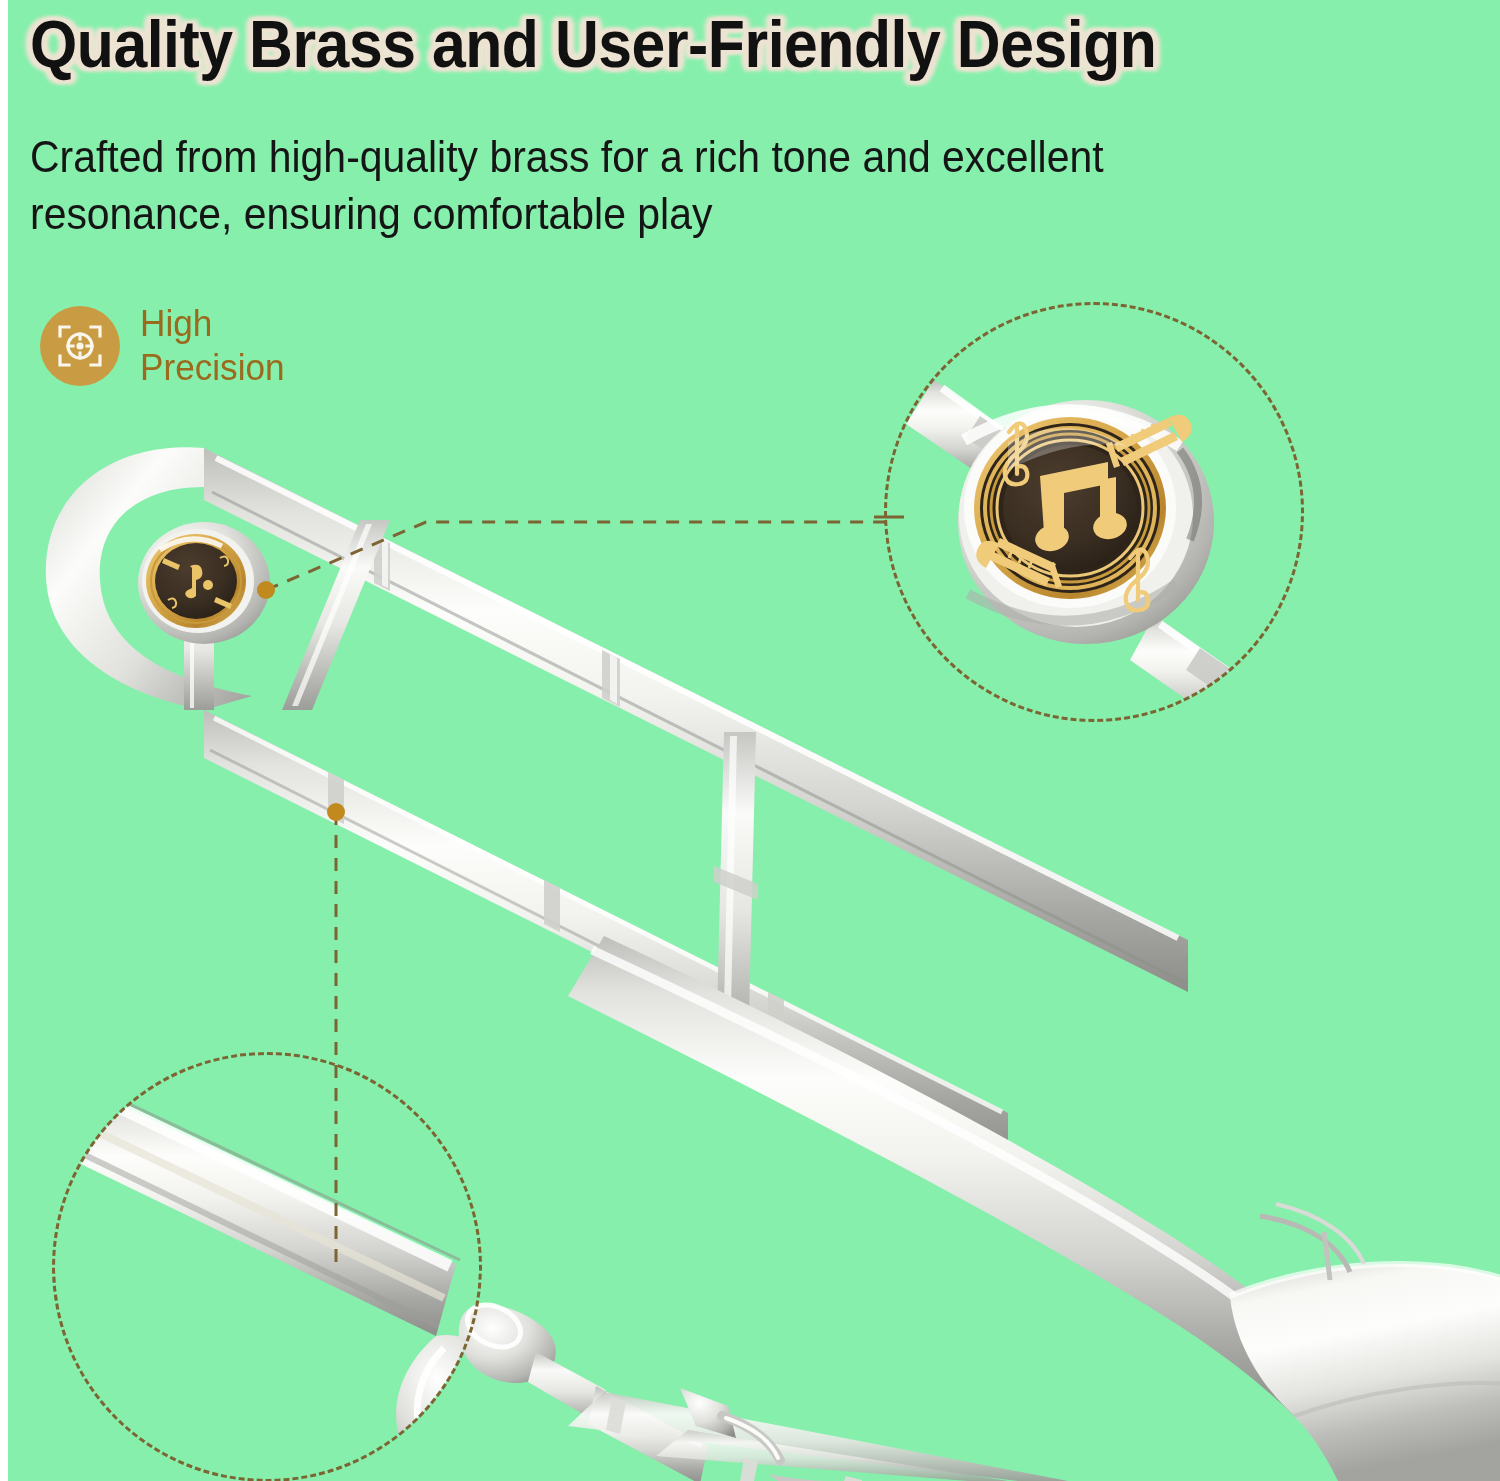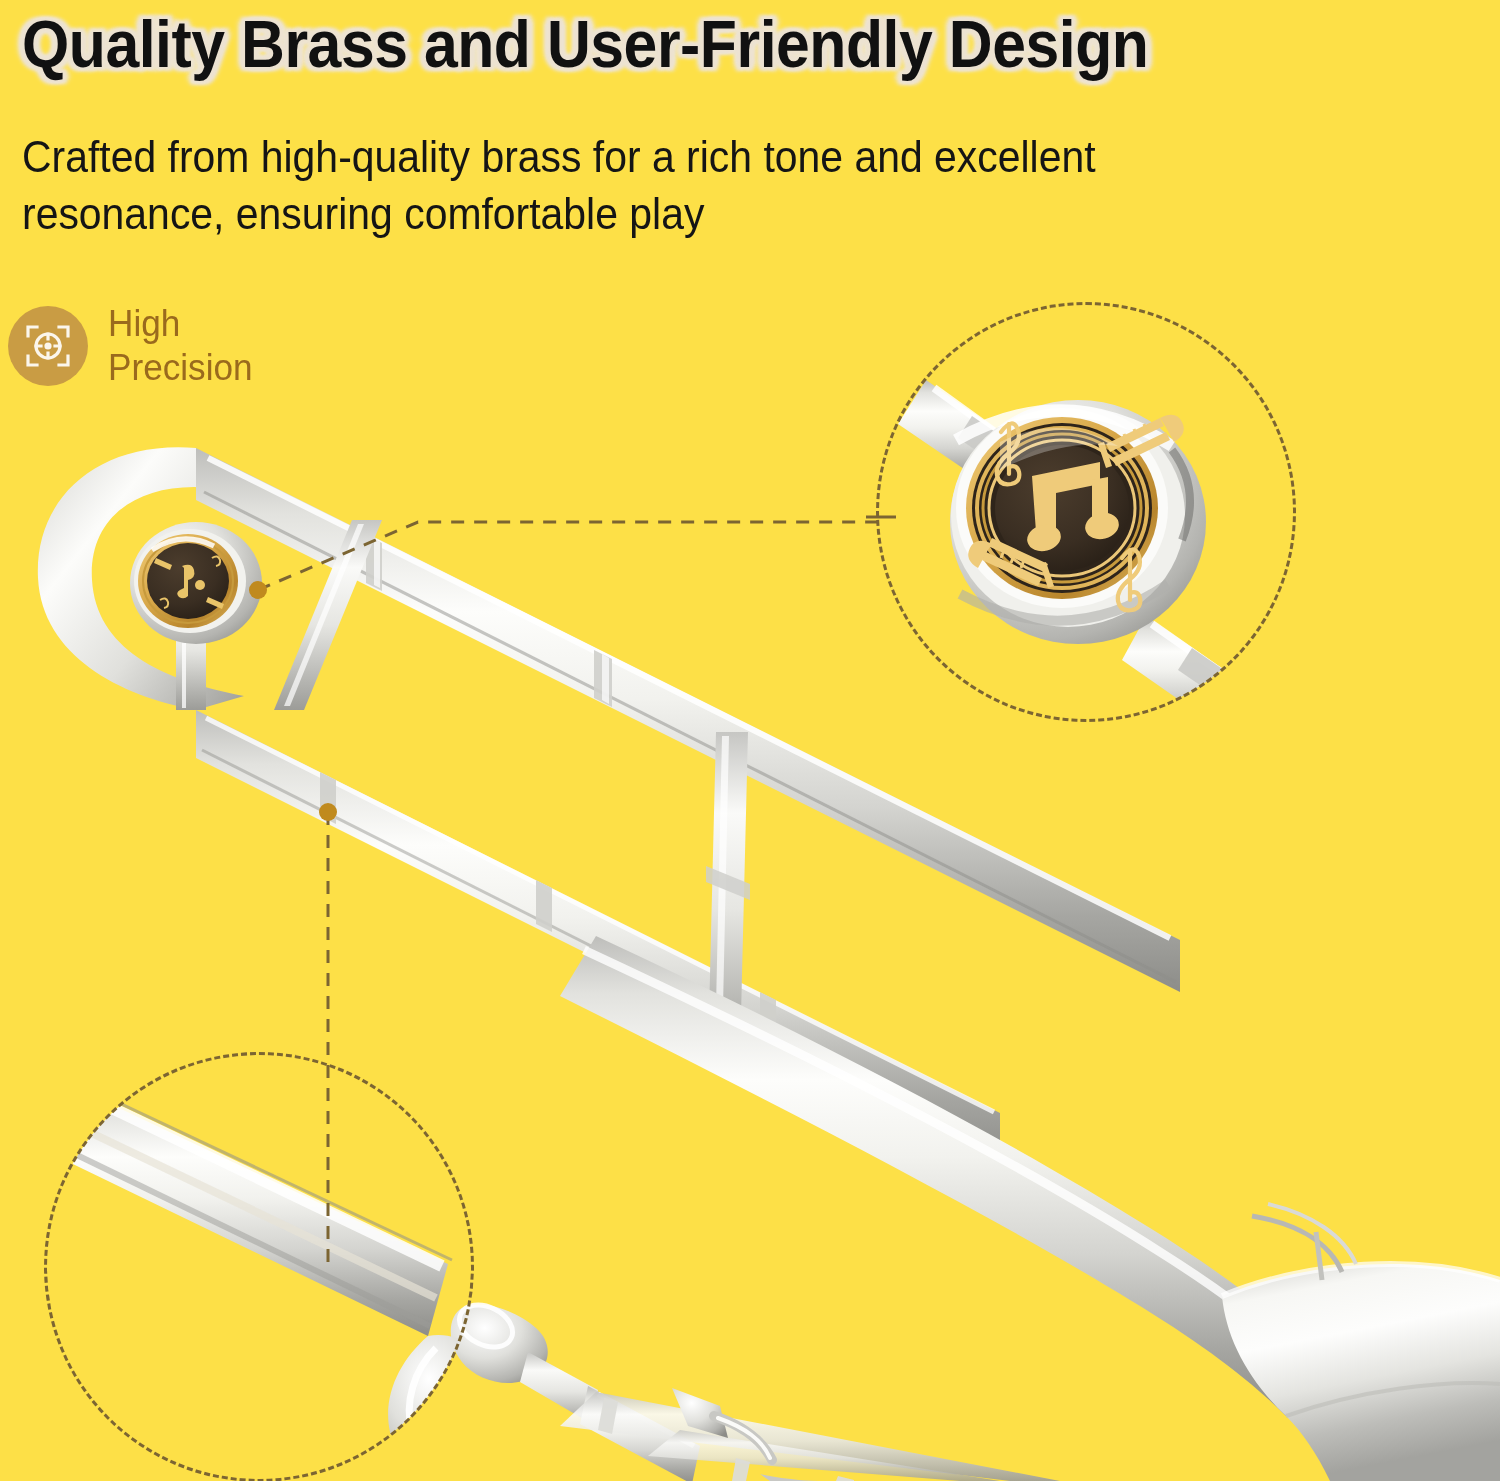--- a/index.html
+++ b/index.html
@@ -1,21 +1,21 @@
 <!DOCTYPE html>
 <html><head>
 <meta charset="utf-8">
 <style>
   html,body{margin:0;padding:0;background:#ffffff;}
   body{
     width:1500px;height:1481px;position:relative;overflow:hidden;
     font-family:"Liberation Sans","DejaVu Sans",sans-serif;
     -webkit-font-smoothing:antialiased;
   }
-  #stage{position:absolute;inset:0;background:#fde047;}
+  #stage{position:absolute;inset:0;background:#86efac;margin-left:8px;}
 
   
   #headline{
     position:absolute;left:22px;top:8px;width:1440px;
     font-size:66px;line-height:72px;font-weight:700;
     color:#111111;letter-spacing:-0.5px;
     font-family:"Liberation Sans Narrow","Liberation Sans",sans-serif;
     transform:scaleX(0.92);transform-origin:left top;
     white-space:nowrap;
     text-shadow:
@@ -41,21 +41,21 @@
     width:80px;height:80px;border-radius:50%;
     background:#C99C44;flex:0 0 auto;position:relative;
     display:flex;align-items:center;justify-content:center;
   }
   .badge-label{
     margin-left:20px;font-size:37px;line-height:44px;
     color:#9A6A1D;font-weight:400;white-space:pre-line;
     font-family:"Liberation Sans Narrow","Liberation Sans",sans-serif;
     transform:scaleX(0.95);transform-origin:left center;
   }
-  #badge-precision{left:8px;top:302px;}
+  #badge-precision{left:32px;top:302px;}
   #badge-workmanship{left:404px;top:302px;}
 
   
   #trombone-art{position:absolute;left:0;top:380px;width:1500px;height:1101px;}
 
   
   #callout-medallion{
     position:absolute;left:876px;top:302px;width:420px;height:420px;
     border:3px dashed #7C6532;border-radius:50%;
     box-sizing:border-box;

